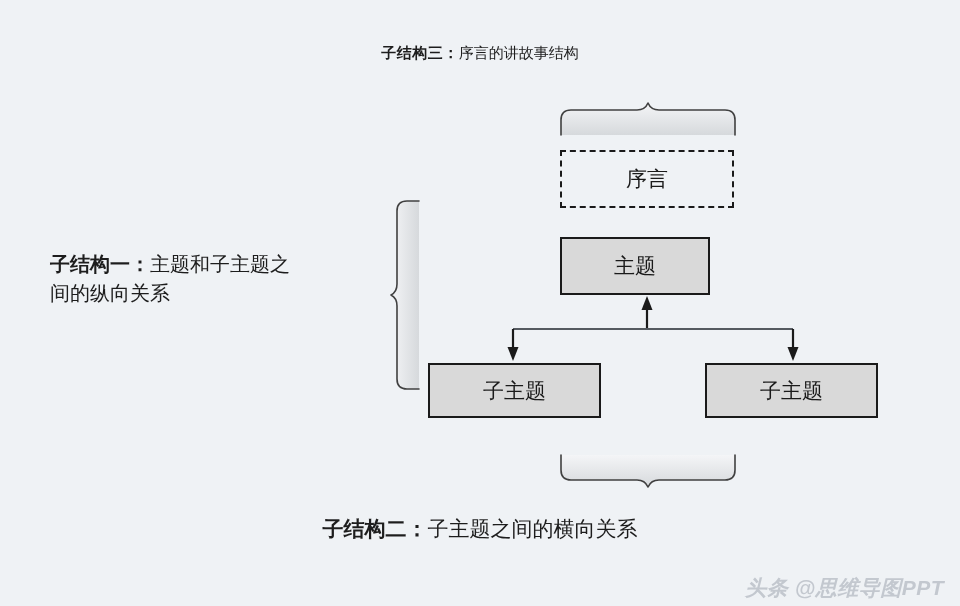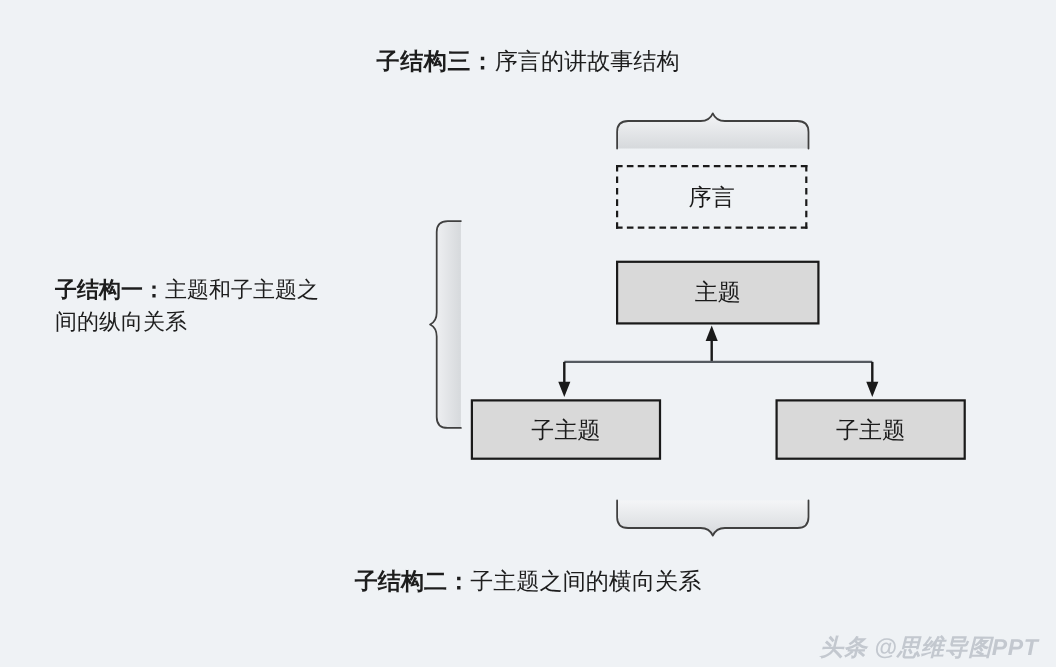--- a/index.html
+++ b/index.html
@@ -26,21 +26,21 @@
     line-height: 1.45;
     white-space: pre-wrap;
   }
   .label .strong { font-weight: bold; }
 
   #title-three {
     left: 0;
     top: 42px;
     width: 960px;
     text-align: center;
-    font-size: 21px;
+    font-size: 15px;
   }
   #title-three .strong { letter-spacing: 0.5px; }
 
   #label-one {
     left: 50px;
     top: 250px;
     width: 300px;
     font-size: 20px;
     text-align: left;
   }
@@ -66,21 +66,21 @@
     background: #d9d9d9;
     border: 2px solid #1a1a1a;
   }
   .node-dashed {
     background: transparent;
     border: 2px dashed #1a1a1a;
     text-align: center;
   }
 
   #box-preface  { left: 560px; top: 150px; width: 174px; height: 58px; }
-  #box-topic    { left: 560px; top: 237px; width: 185px; height: 58px; text-align: right; }
+  #box-topic    { left: 560px; top: 237px; width: 150px; height: 58px; text-align: right; }
   #box-sub-left { left: 428px; top: 363px; width: 173px; height: 55px; }
   #box-sub-right{ left: 705px; top: 363px; width: 173px; height: 55px; }
 
   
   #connector-layer, #brace-top, #brace-left, #brace-bottom {
     pointer-events: none;
   }
   #connector-layer { left: 0; top: 0; }
 
   

